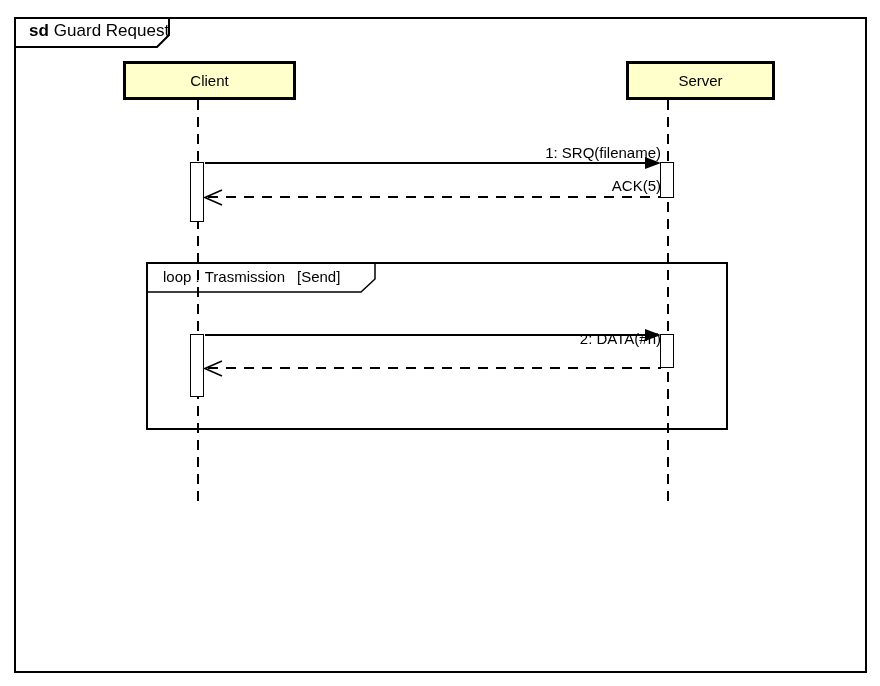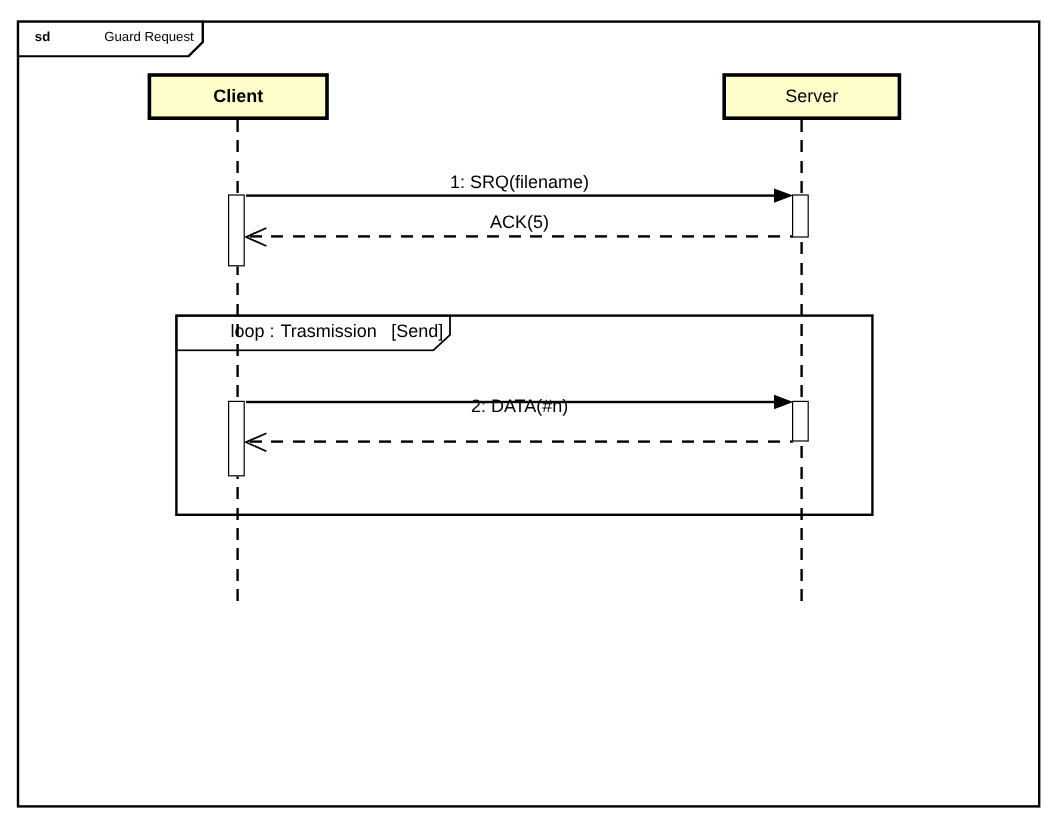--- a/index.html
+++ b/index.html
@@ -27,41 +27,40 @@
     left: 14px; top: 17px;
     width: 158px; height: 31px;
   }
   .sd-title-text {
     position: absolute;
     left: 14px; top: 17px;
     width: 150px; height: 28px;
     display: flex;
     align-items: center;
     padding-left: 15px;
-    font-size: 11px;
+    font-size: 17px;
     white-space: nowrap;
-    gap: 40px;
   }
   .sd-title-text .kw { font-weight: bold; margin-right: 5px; }
 
   
   .participant {
     position: absolute;
     top: 61px;
     height: 39px;
     background: #FFFFCC;
     border: 3px solid #000;
     display: flex;
     align-items: center;
     justify-content: center;
     font-size: 15px;
     z-index: 6;
   }
-  .participant.client { left: 123px; width: 151px; font-weight: bold; }
-  .participant.server { left: 602px; width: 149px; }
+  .participant.client { left: 123px; width: 173px; }
+  .participant.server { left: 626px; width: 149px; }
 
   
   .lifeline {
     position: absolute;
     top: 100px;
     width: 2px;
     height: 402px;
     background: repeating-linear-gradient(to bottom, #000 0 10px, transparent 10px 17px);
     z-index: 1;
   }
@@ -86,32 +85,31 @@
   .loop-tab-text {
     position: absolute;
     left: 146px; top: 262px;
     width: 229px; height: 29px;
     display: flex;
     align-items: center;
     padding-left: 17px;
     font-size: 15px;
     white-space: nowrap;
     z-index: 3;
-    margin-left: 29px;
   }
   .loop-tab-text .op   { margin-right: 5px; }
   .loop-tab-text .name { margin-right: 12px; }
 
   
   .msg-label {
     position: absolute;
     left: 205px;
     width: 456px;
     height: 18px;
-    text-align: center;
+    text-align: right;
     font-size: 15px;
     z-index: 4;
     white-space: nowrap;
   }
   .msg-line-solid {
     position: absolute;
     left: 205px;
     width: 443px;
     height: 1.5px;
     background: #000;

